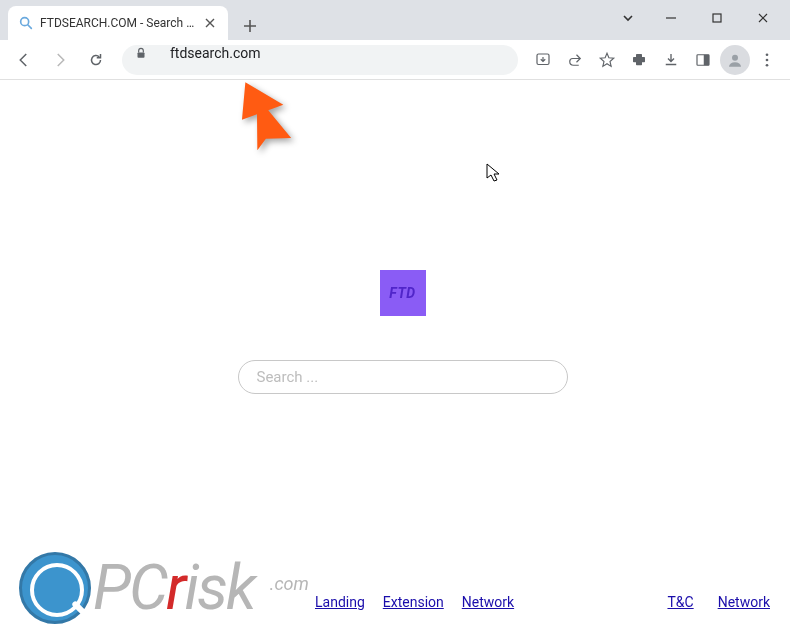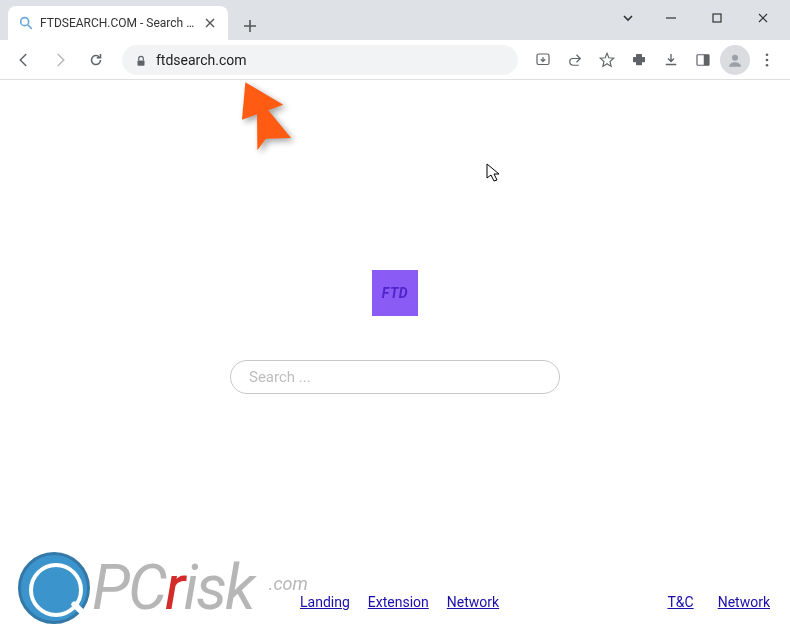--- a/index.html
+++ b/index.html
@@ -16,48 +16,48 @@
 
 .window-controls { position: absolute; right: 4px; top: 0; display: flex; height: 36px; align-items: center; }
 .wc { width: 46px; height: 32px; display: flex; align-items: center; justify-content: center; color: #333; }
 .wc svg { width: 14px; height: 14px; }
 .tabsearch { width: 32px; display:flex; align-items:center; justify-content:center; color:#333; height:32px; margin-right:4px;}
 
 .toolbar { background: #fff; height: 40px; display: flex; align-items: center; padding: 0 8px; gap: 4px; border-bottom: 1px solid #e0e0e0; }
 .nav-btn { width: 32px; height: 32px; display: flex; align-items: center; justify-content: center; color: #555; border-radius: 50%; }
 .nav-btn.disabled { color: #b8b8b8; }
 
-.address-bar { flex: 1; background: #f1f3f4; border-radius: 20px; height: 30px; display: flex; align-items: center; padding: 0 12px; gap: 8px; margin: 16px 6px; }
+.address-bar { flex: 1; background: #f1f3f4; border-radius: 20px; height: 30px; display: flex; align-items: flex-start; padding: 0 12px; gap: 22px; margin: 16px 6px; }
 .lock-icon { color: #5f6368; width: 14px; height: 14px; }
 .url-text { font-size: 14px; color: #202124; }
 
 .toolbar-right { display: flex; align-items: center; gap: 2px; }
 .tb-icon { width: 30px; height: 30px; display: flex; align-items: center; justify-content: center; color: #5f6368; border-radius: 50%; }
 .avatar { background: #dadce0; border-radius: 50%; }
 
 
-.page { background: #fff; height: calc(634px - 80px); position: relative; }
+.page { background: #fff; height: calc(634px - 80px); position: relative; margin-left: 15px; }
 .logo-wrap { position: absolute; left: 50%; top: 190px; transform: translateX(-50%); }
 .logo { width: 46px; height: 46px; background: #8a5cf5; display: flex; align-items: center; justify-content: center; color: #5025c9; font-weight: 700; font-size: 14px; letter-spacing: 0.5px; font-style: italic; }
 
 .search-wrap { position: absolute; left: 50%; top: 280px; transform: translateX(-50%); width: 330px; }
 .search-input { width: 100%; height: 26px; border: 1px solid #c8c8c8; border-radius: 20px; padding: 16px 18px; font-size: 15px; color: #333; outline: none; }
 .search-input::placeholder { color: #bdbdbd; }
 
 .footer { position: absolute; bottom: 24px; right: 20px; display: flex; align-items: center; gap: 24px; font-size: 14px; }
 .footer a { color: #1a0dab; text-decoration: underline; }
 .footer .copy { color: #333; font-size: 14px; }
 .footer-left { position: absolute; bottom: 24px; left: 300px; display: flex; gap: 18px; font-size: 14px; }
 .footer-left a { color: #1a0dab; text-decoration: underline; }
 
 
 .arrow-overlay { position: absolute; left: 230px; top: 76px; pointer-events: none; filter: drop-shadow(3px 3px 3px rgba(0,0,0,0.35)); }
 .cursor-overlay { position: absolute; left: 486px; top: 163px; pointer-events: none; }
 
-.watermark { position: absolute; left: 18px; bottom: 10px; pointer-events: none; opacity: 0.92; }
+.watermark { position: absolute; left: 4px; bottom: 10px; pointer-events: none; opacity: 0.92; }
 .watermark .wm-icon { width: 72px; height: 72px; border-radius: 50%; background: #2c8bc9; border: 3px solid #226da0; display:inline-flex; align-items:center; justify-content:center; position:relative; vertical-align: middle;}
 .watermark .wm-icon::before { content:""; width:46px; height:46px; border:4px solid #fff; border-radius:50%; position:absolute; left:8px; top:8px;}
 .watermark .wm-icon::after { content:""; width:22px; height:6px; background:#fff; position:absolute; right:-4px; bottom:8px; transform:rotate(45deg); border-radius:3px;}
 .watermark .wm-text { font-size: 62px; font-style: italic; color: #b0b0b0; vertical-align: middle; letter-spacing: -2px; margin-left: -2px;}
 .watermark .wm-text .r { color:#d01919; }
 .watermark .dotcom { font-size: 18px; color:#b0b0b0; font-style: italic; position:relative; top:-2px; margin-left:2px;}
 </style>
 </head>
 <body>
 

